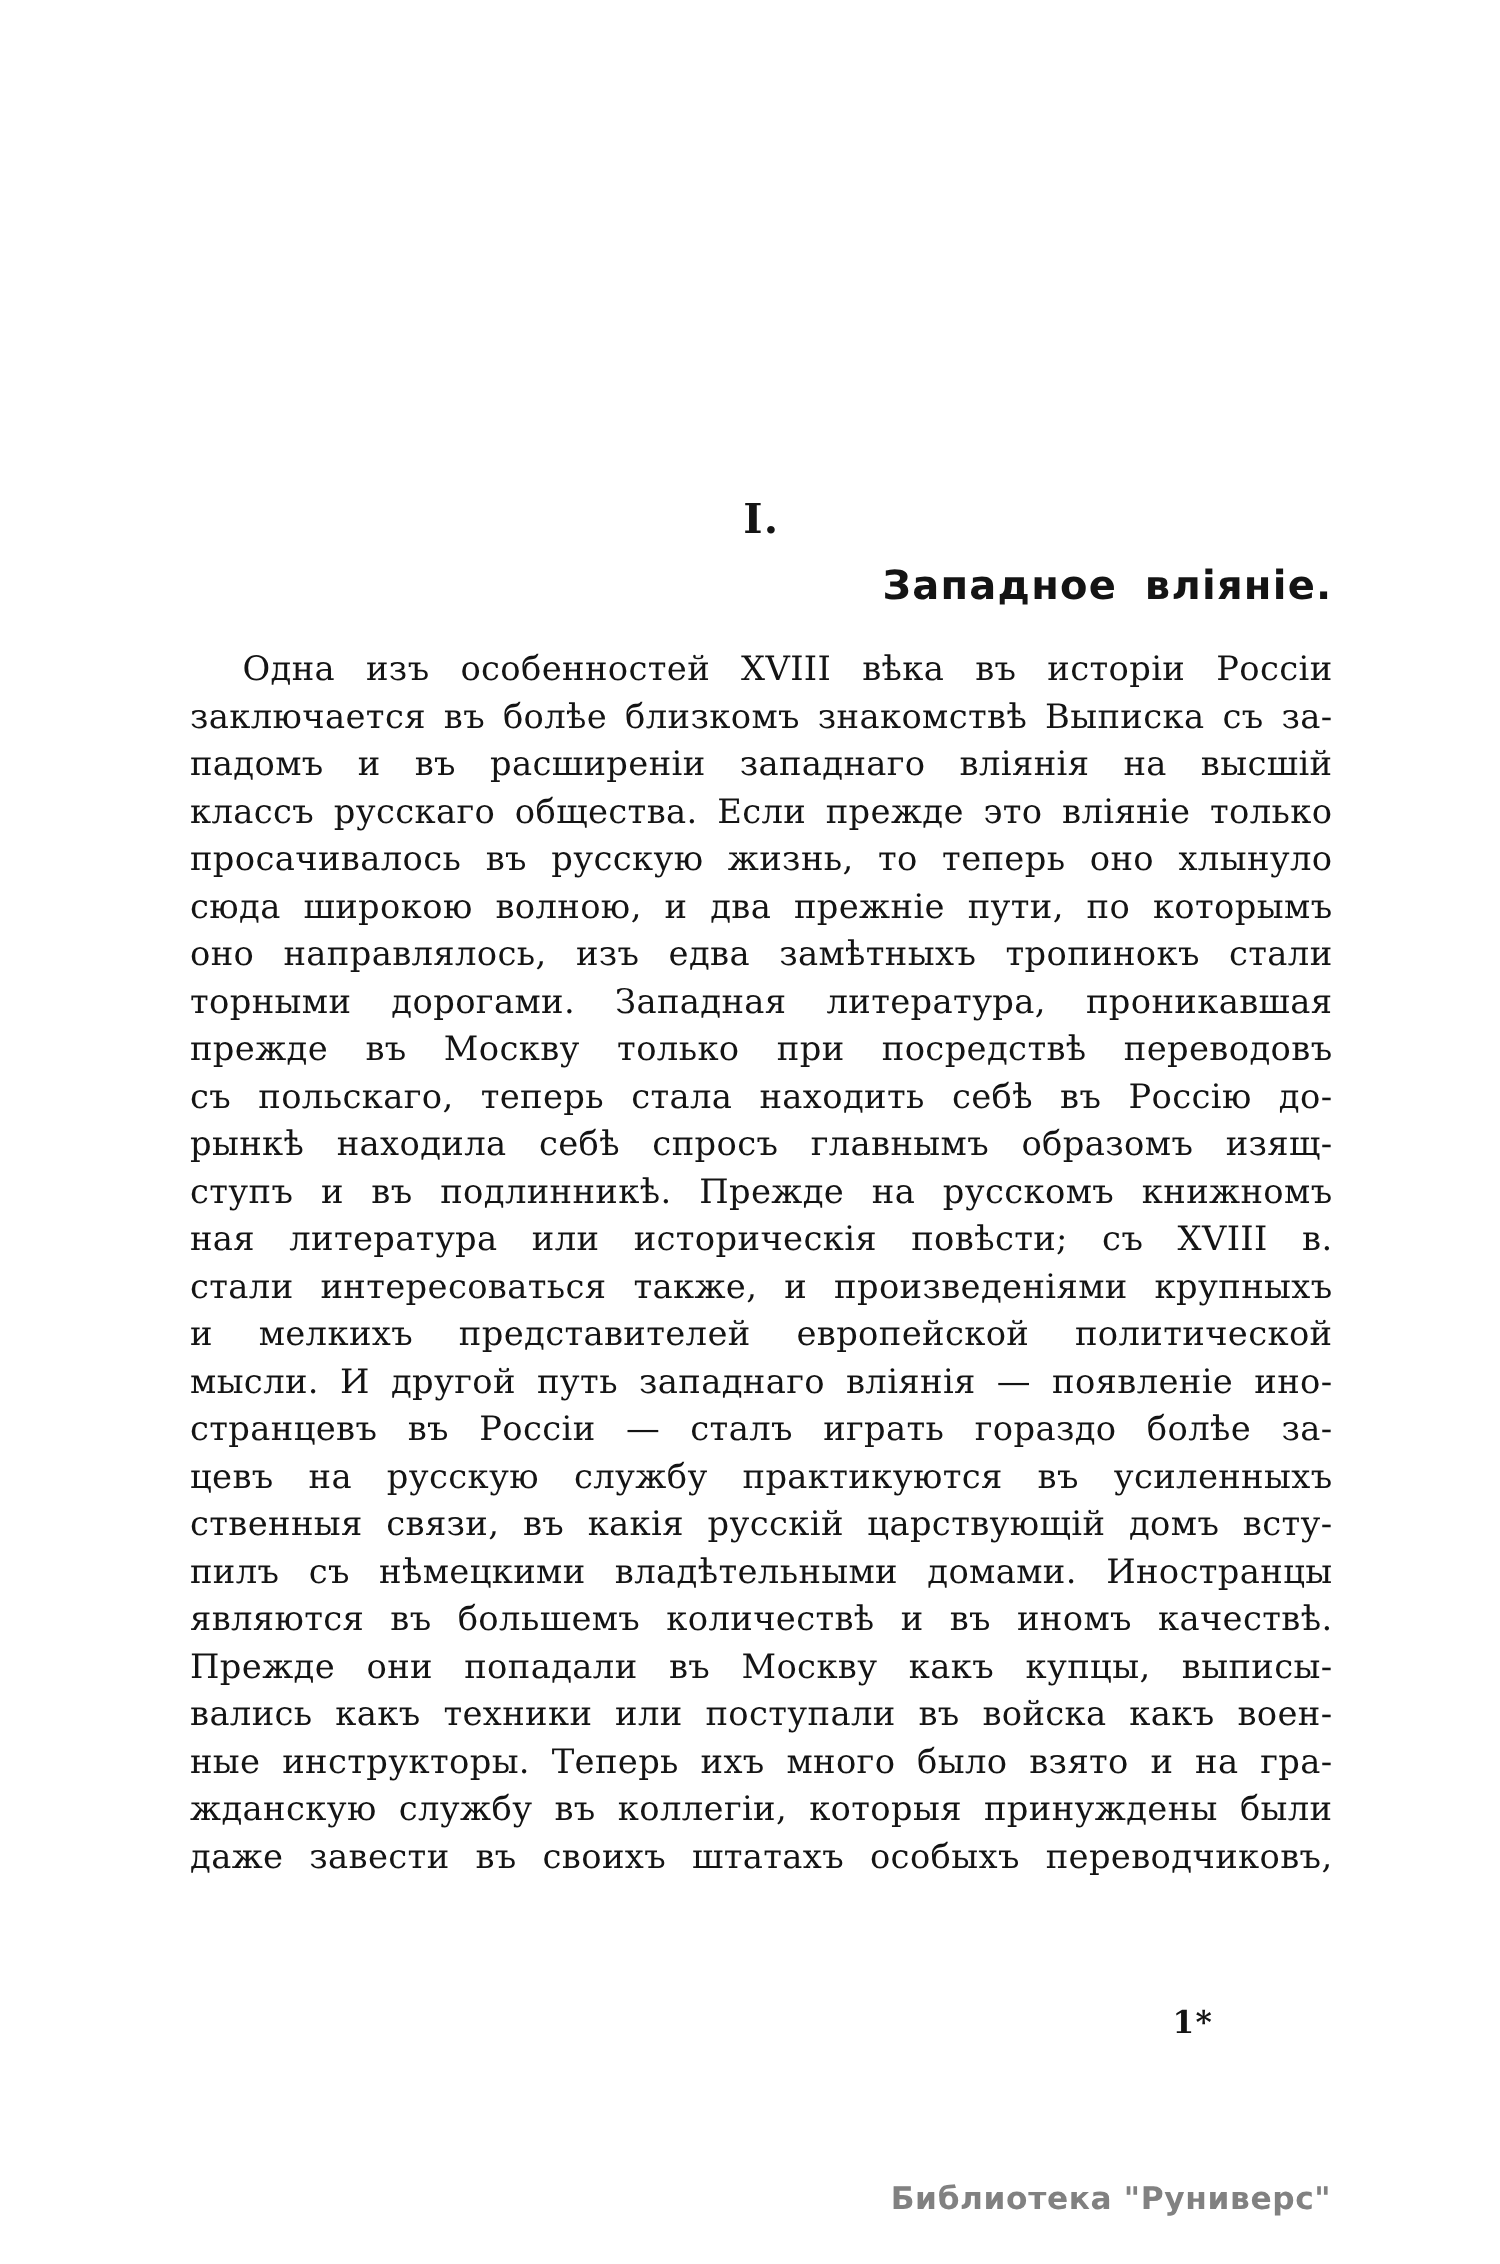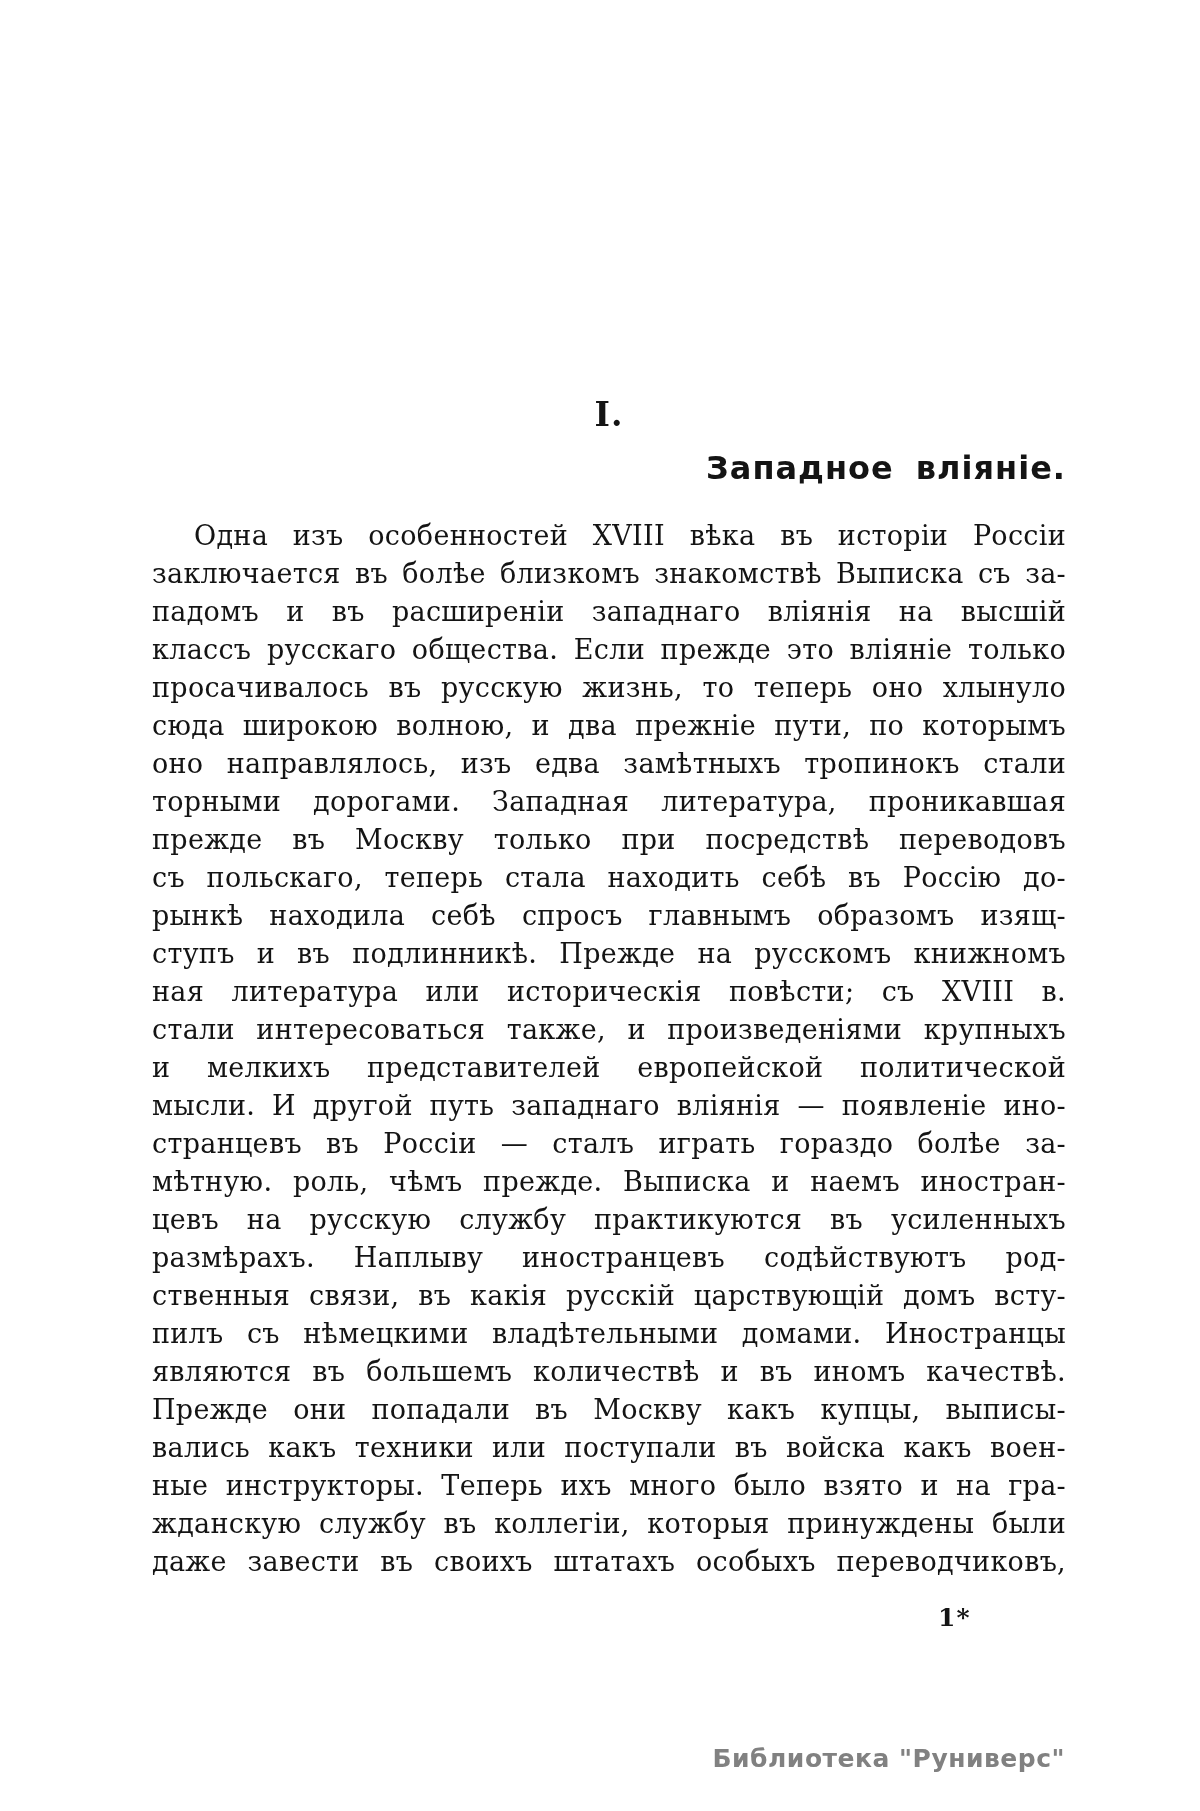--- a/index.html
+++ b/index.html
@@ -98,23 +98,21 @@
       <div class="line">торными дорогами. Западная литература, проникавшая</div>
       <div class="line">прежде въ Москву только при посредствѣ переводовъ</div>
       <div class="line">съ польскаго, теперь стала находить себѣ въ Россію до-</div>
       <div class="line">рынкѣ находила себѣ спросъ главнымъ образомъ изящ-</div>
       <div class="line">ступъ и въ подлинникѣ. Прежде на русскомъ книжномъ</div>
       <div class="line">ная литература или историческія повѣсти; съ XVIII в.</div>
       <div class="line">стали интересоваться также, и произведеніями крупныхъ</div>
       <div class="line">и мелкихъ представителей европейской политической</div>
       <div class="line">мысли. И другой путь западнаго вліянія — появленіе ино-</div>
       <div class="line">странцевъ въ Россіи — сталъ играть гораздо болѣе за-</div>
-      <div class="line">мѣтную. роль, чѣмъ прежде. Выписка и наемъ иностран-</div>
       <div class="line">цевъ на русскую службу практикуются въ усиленныхъ</div>
-      <div class="line">размѣрахъ. Наплыву иностранцевъ содѣйствуютъ род-</div>
       <div class="line">ственныя связи, въ какія русскій царствующій домъ всту-</div>
       <div class="line">пилъ съ нѣмецкими владѣтельными домами. Иностранцы</div>
       <div class="line">являются въ большемъ количествѣ и въ иномъ качествѣ.</div>
       <div class="line">Прежде они попадали въ Москву какъ купцы, выписы-</div>
       <div class="line">вались какъ техники или поступали въ войска какъ воен-</div>
       <div class="line">ные инструкторы. Теперь ихъ много было взято и на гра-</div>
       <div class="line">жданскую службу въ коллегіи, которыя принуждены были</div>
       <div class="line">даже завести въ своихъ штатахъ особыхъ переводчиковъ,</div>
     </div>
 

